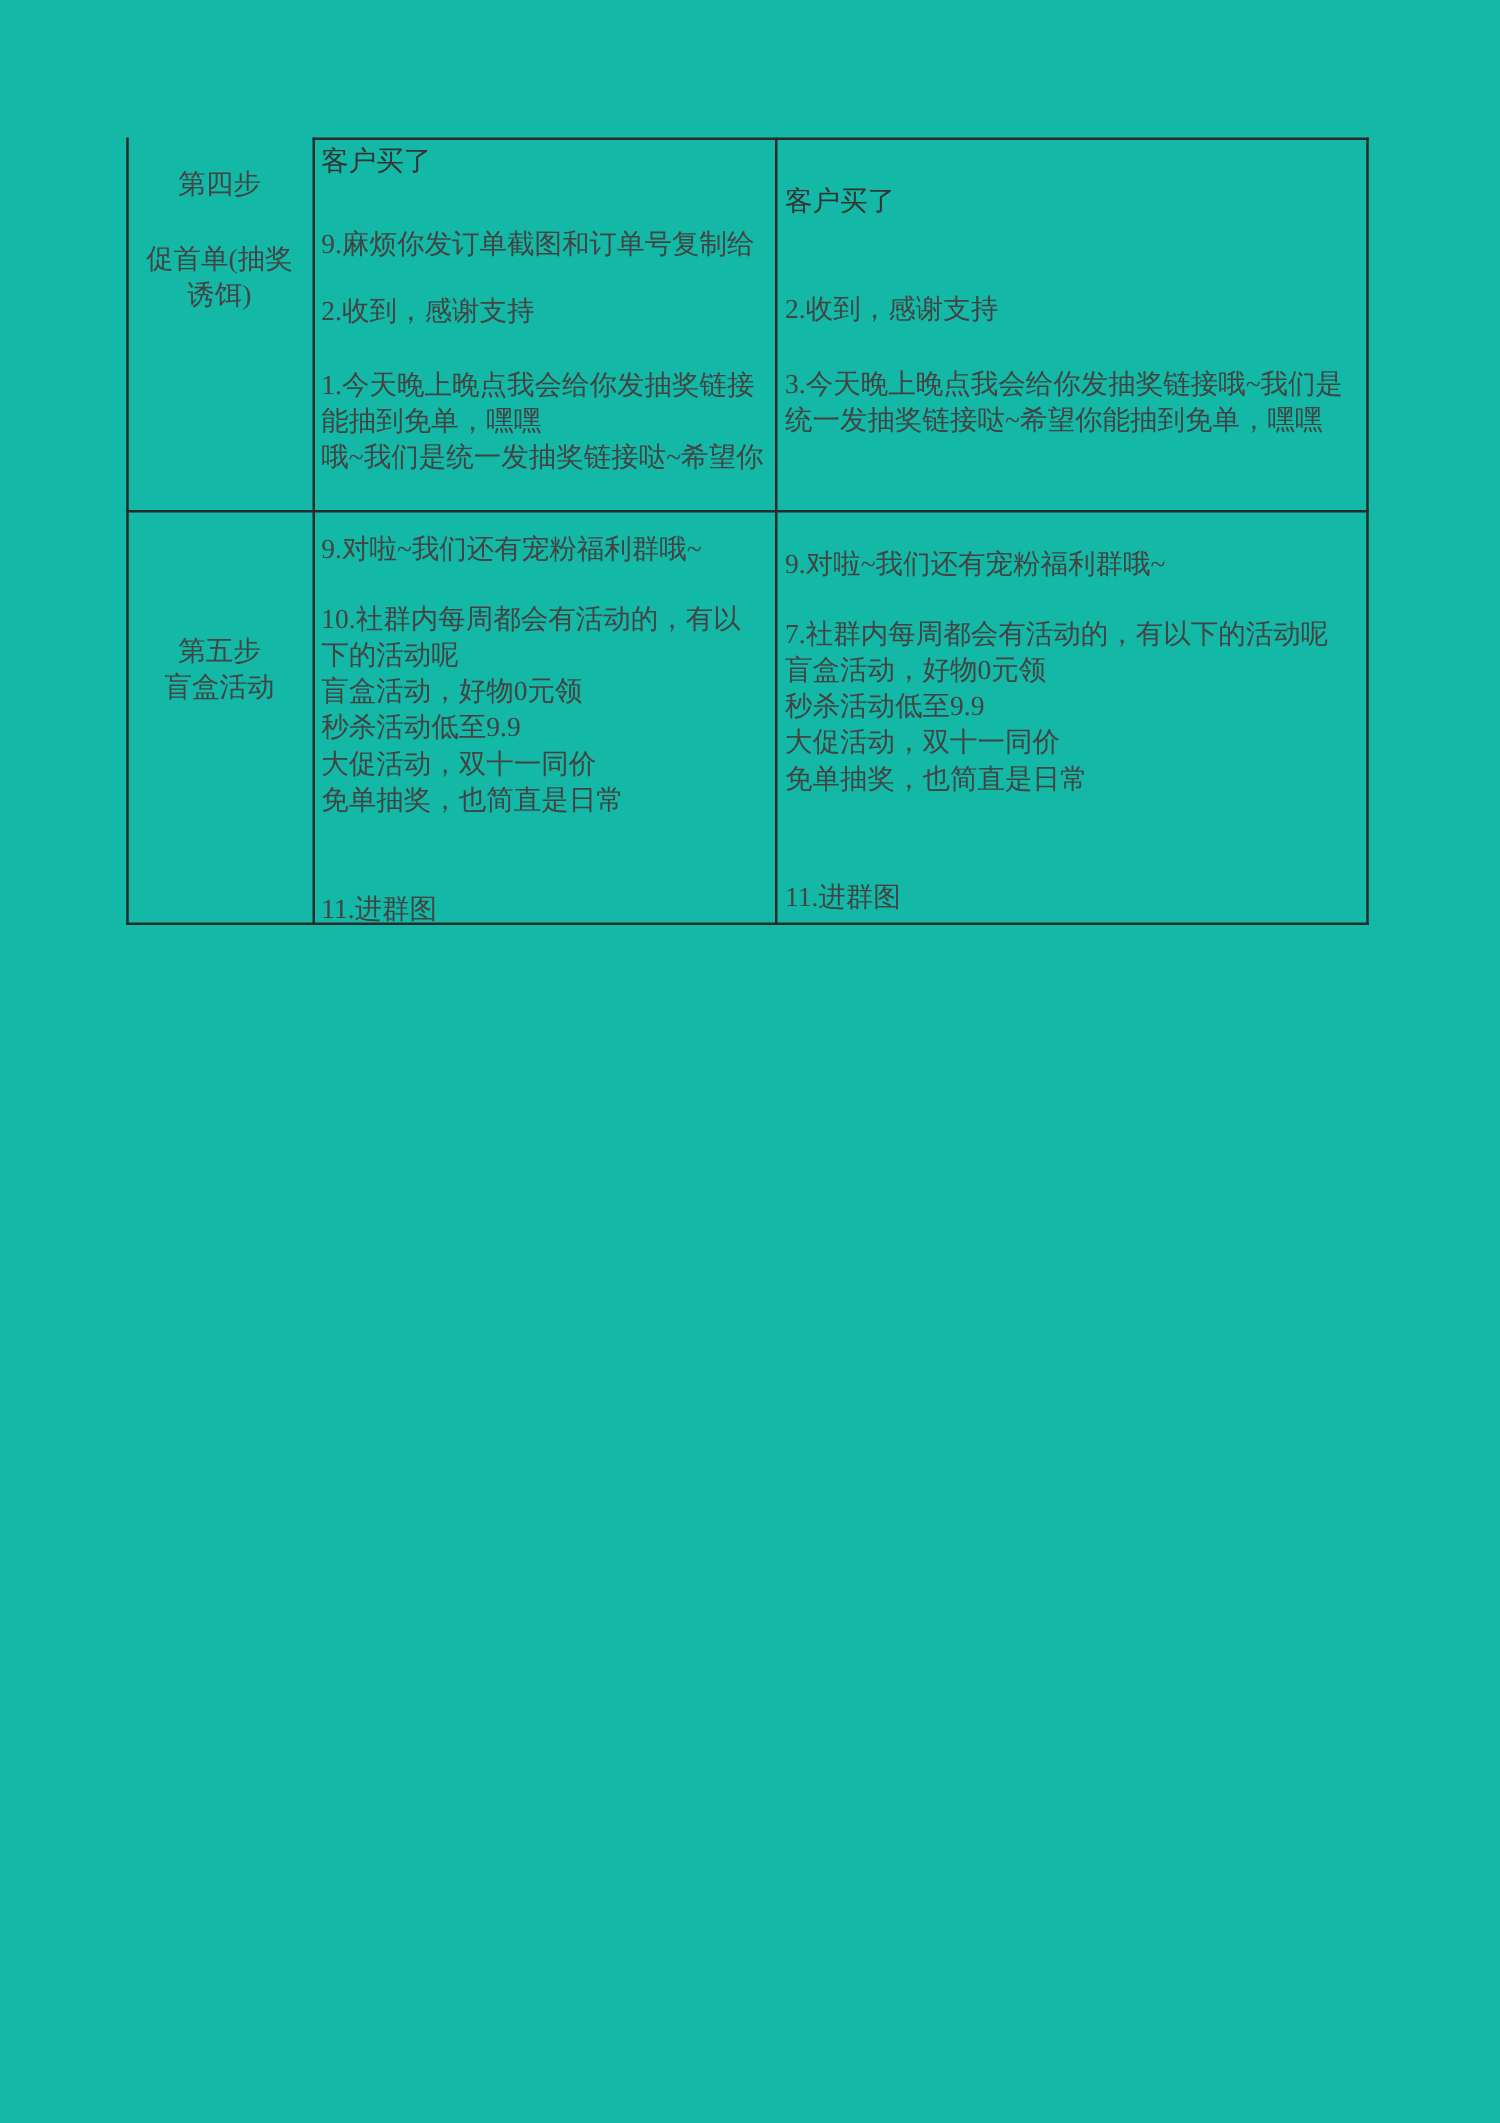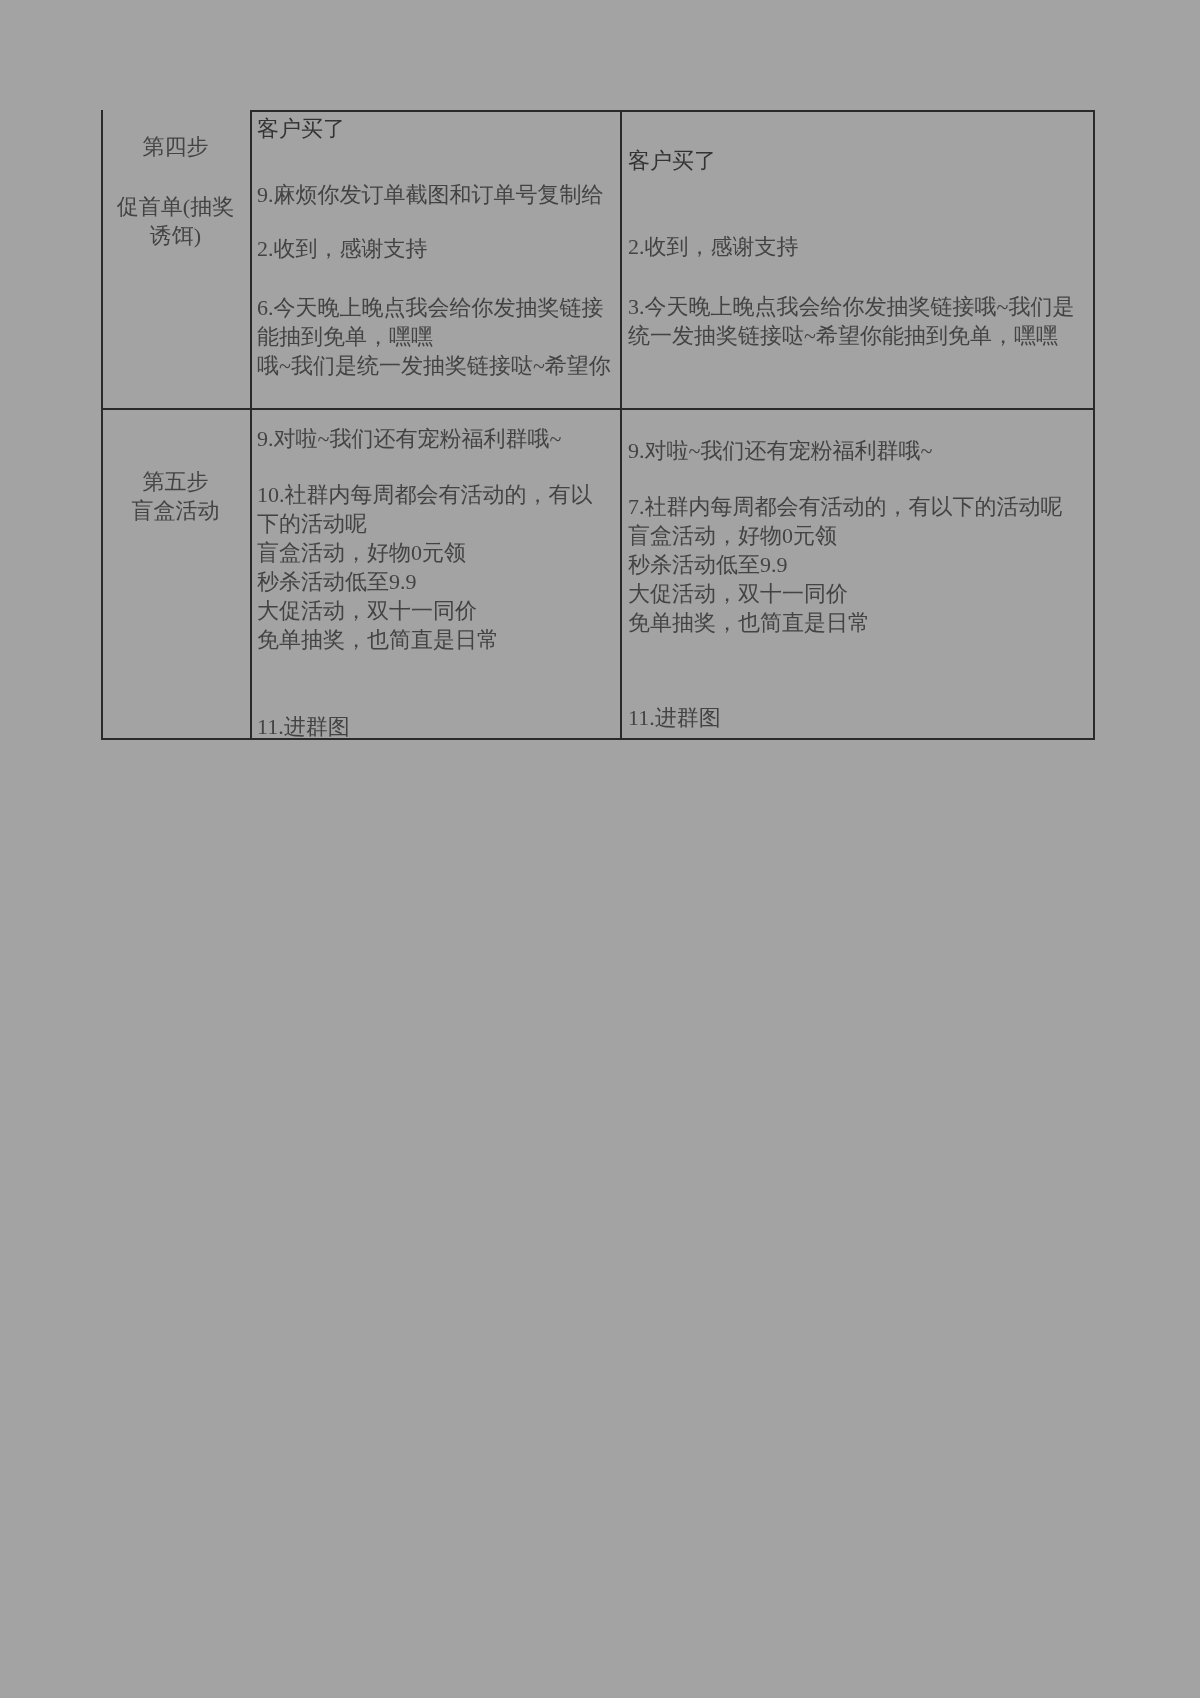--- a/index.html
+++ b/index.html
@@ -1,19 +1,19 @@
 <!DOCTYPE html>
 <html><head>
 <meta charset="utf-8">
 <style>
   html,body{margin:0;padding:0;background:#ffffff;}
   .page{
     position:relative;
     width:1200px;height:1698px;
-    background:#a3a3a3;
+    background:#14b8a6;
     overflow:hidden;
     font-family:"Liberation Serif","DejaVu Serif",serif;
   }
   .tbl{position:absolute;left:101px;top:110px;width:994px;height:630px;}
   .bline{position:absolute;background:#2a2a2a;}
   .bline.v{width:2px;}
   .bline.h{height:2px;}
   .cell{position:absolute;box-sizing:border-box;}
   .ln{
     font-size:22px;line-height:29px;height:29px;
@@ -44,36 +44,36 @@
       <div class="ln">诱饵)</div>
     </div>
 
     <div class="cell" style="left:151px;top:2px;width:366px;height:294px;padding:2px 4px 0 5px">
       <div class="ln bold">客户买了</div>
       <div class="sp" style="height:37px"></div>
       <div class="ln">9.麻烦你发订单截图和订单号复制给</div>
       <div class="sp" style="height:25px"></div>
       <div class="ln">2.收到，感谢支持</div>
       <div class="sp" style="height:30px"></div>
-      <div class="ln">6.今天晚上晚点我会给你发抽奖链接</div>
+      <div class="ln">1.今天晚上晚点我会给你发抽奖链接</div>
       <div class="ln">能抽到免单，嘿嘿</div>
       <div class="ln">哦~我们是统一发抽奖链接哒~希望你</div>
     </div>
 
     <div class="cell" style="left:521px;top:2px;width:471px;height:294px;padding:34px 2px 0 6px">
       <div class="ln bold">客户买了</div>
       <div class="sp" style="height:30px"></div>
       <div class="sp" style="height:27px"></div>
       <div class="ln">2.收到，感谢支持</div>
       <div class="sp" style="height:31px"></div>
       <div class="ln">3.今天晚上晚点我会给你发抽奖链接哦~我们是</div>
       <div class="ln">统一发抽奖链接哒~希望你能抽到免单，嘿嘿</div>
     </div>
 
-    <div class="cell center" style="left:2px;top:300px;width:145px;height:380px;padding-top:57px">
+    <div class="cell center" style="left:2px;top:300px;width:145px;height:380px;padding-top:96px">
       <div class="ln">第五步</div>
       <div class="ln">盲盒活动</div>
     </div>
 
     <div class="cell" style="left:151px;top:300px;width:366px;height:328px;padding:14px 4px 0 5px">
       <div class="ln">9.对啦~我们还有宠粉福利群哦~</div>
       <div class="sp" style="height:27px"></div>
       <div class="ln">10.社群内每周都会有活动的，有以</div>
       <div class="ln">下的活动呢</div>
       <div class="ln">盲盒活动，好物0元领</div>

